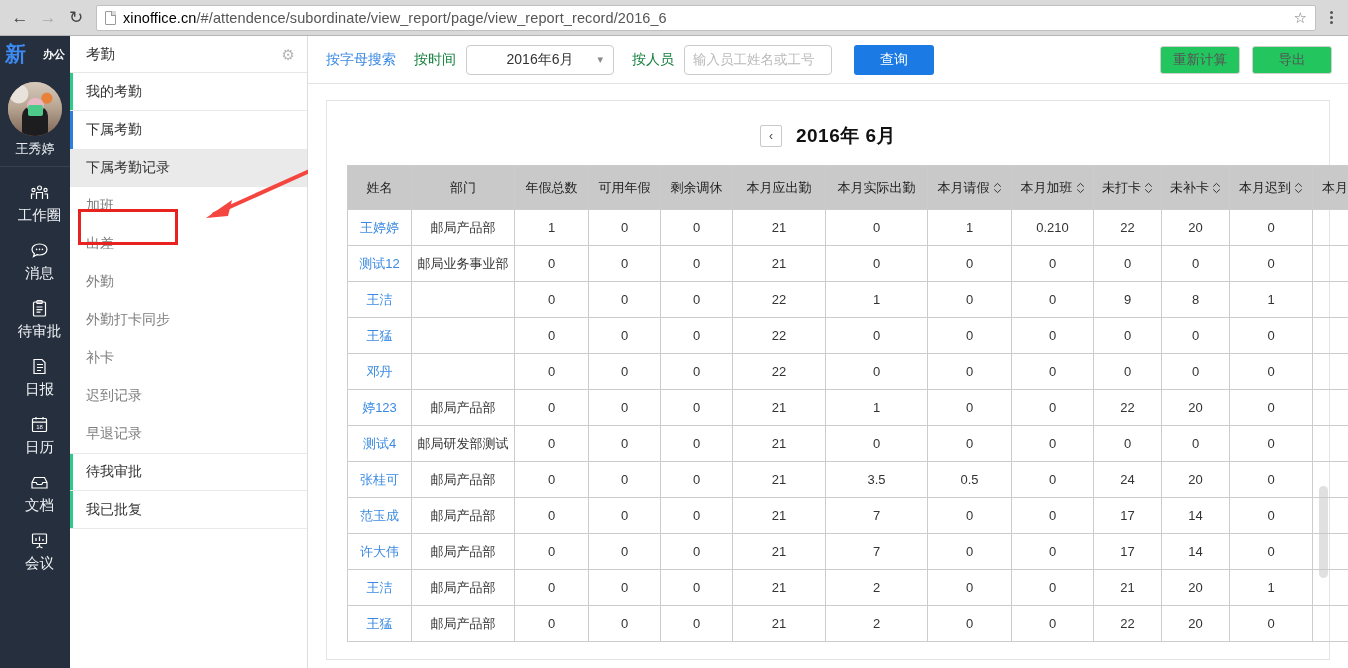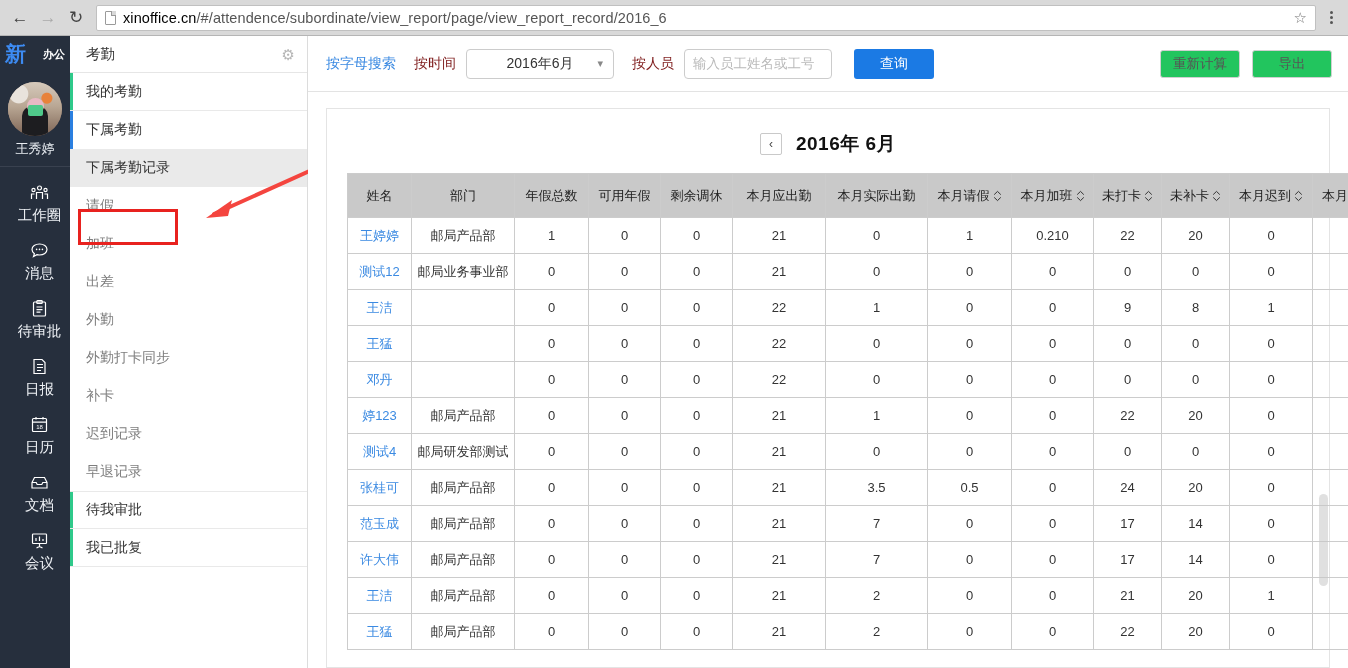--- a/index.html
+++ b/index.html
@@ -124,26 +124,26 @@
   .annot-box {
     position: absolute; left: 8px; top: 173px;
     width: 100px; height: 36px;
     border: 3px solid #e8221f; pointer-events: none;
   }
   .annot-arrow { position: absolute; left: 112px; top: 118px; width: 160px; height: 70px; pointer-events:none; }
 
   
   .main { flex: 1 1 auto; background: #fff; position: relative; overflow: hidden; }
   .toolbar {
-    height: 56px; display: flex; align-items: center; gap: 0;
+    height: 48px; display: flex; align-items: center; gap: 0;
     padding: 0 16px 0 18px; border-bottom: 1px solid #e3e3e3;
     background: #fff;
   }
   .link-blue { color: #3b8ae2; font-size: 14px; cursor: pointer; }
-  .tb-label { font-size: 14px; color: #7f1d1d; margin-left: 18px; margin-right: 10px; }
+  .tb-label { font-size: 14px; color: #15803d; margin-left: 18px; margin-right: 10px; }
   .select-box {
     width: 148px; height: 30px; border: 1px solid #ccc; border-radius: 4px;
     background: #fff; display: flex; align-items: center; justify-content: center;
     font-size: 14px; color: #333; position: relative;
   }
   .select-box .caret { position: absolute; right: 10px; font-size: 11px; color: #888; }
   .text-input {
     width: 148px; height: 30px; border: 1px solid #ccc; border-radius: 4px;
     padding: 0 8px; font-size: 13.5px; color: #333;
     font-family: "Liberation Sans", sans-serif; background: #fff;
@@ -319,23 +319,20 @@
     <div class="sb-item dark bordered">
       <span class="bar bar-green"></span>
       <span>我的考勤</span>
     </div>
     <div class="sb-item dark">
       <span class="bar bar-blue"></span>
       <span>下属考勤</span>
     </div>
     <div class="sb-item active">
       <span>下属考勤记录</span>
-    </div>
-    <div class="sb-item">
-      <span>请假</span>
     </div>
     <div class="sb-item">
       <span>加班</span>
     </div>
     <div class="sb-item">
       <span>出差</span>
     </div>
     <div class="sb-item">
       <span>外勤</span>
     </div>

